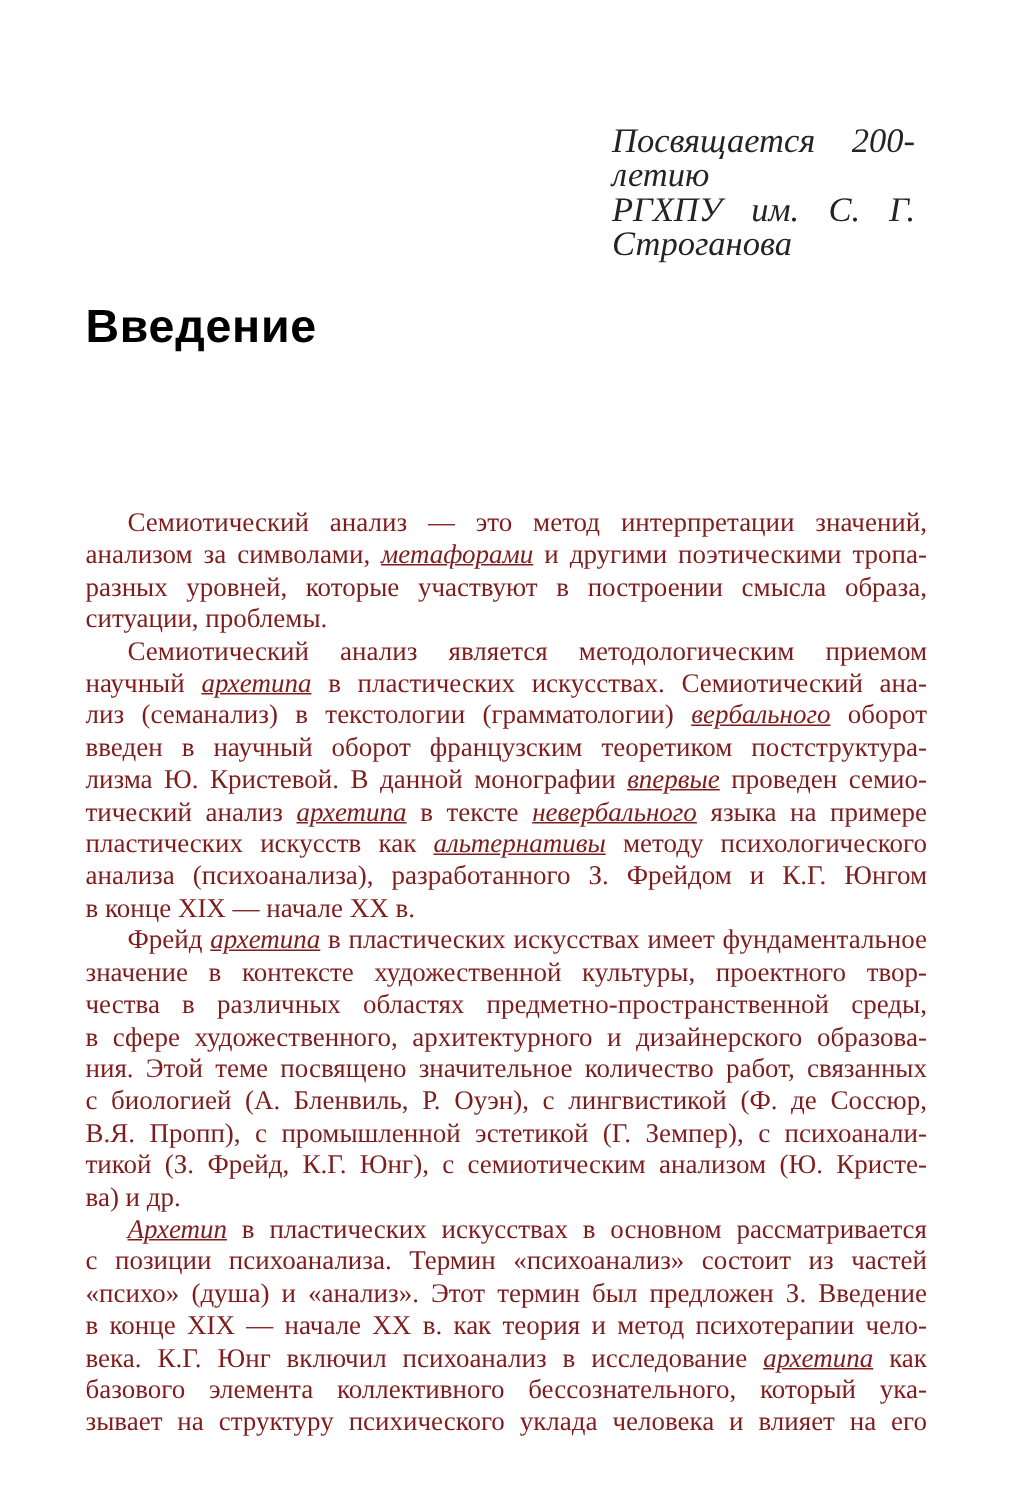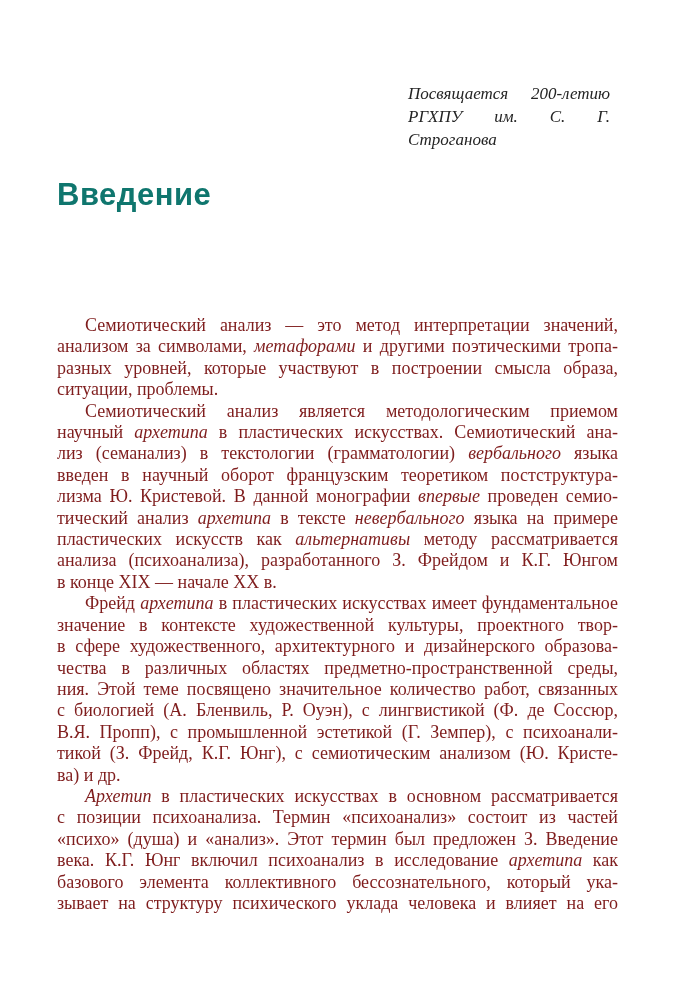--- a/index.html
+++ b/index.html
@@ -11,47 +11,47 @@
     font-family: "Liberation Serif", serif;
     overflow: hidden;
     box-sizing: border-box;
   }
   .content { padding: 0 57px; box-sizing: border-box; }
 
   .dedication {
     margin: 82px 8px 0 auto;
     width: 202px;
     font-style: italic;
-    font-size: 17px;
+    font-size: 23px;
     line-height: 23px;
     color: #242424;
   }
   .ded-line { text-align: justify; text-align-last: justify; }
 
   .heading {
     margin-top: 24px;
     font-family: "Liberation Sans", sans-serif;
     font-weight: bold;
     font-size: 31px;
     line-height: 40px;
     letter-spacing: 0.5px;
-    color: #0f766e;
+    color: #000000;
   }
 
   .bodytext {
     margin-top: 100px;
     font-size: 18px;
     line-height: 21.4px;
     color: #7f1d1d;
   }
   .paragraph { margin: 0; }
   .line { text-align: justify; text-align-last: justify; }
   .line.lastline { text-align-last: left; }
   .line.firstline { text-indent: 28px; }
-  .it { font-style: italic; }
+  .it { font-style: italic; text-decoration: underline; }
 </style>
 </head>
 <body>
 
 <div class="page">
   <div class="content">
 
     <div class="dedication">
       <div class="ded-line">Посвящается 200-летию</div>
       <div class="ded-line">РГХПУ им. С. Г. Строганова</div>
@@ -62,43 +62,44 @@
     <div class="bodytext">
         <div class="paragraph">
           <div class="line firstline"><span>Семиотический анализ — это метод интерпретации значений,</span></div>
           <div class="line"><span>анализом за символами, </span><span class="it">метафорами</span><span> и другими поэтическими тропа-</span></div>
           <div class="line"><span>разных уровней, которые участвуют в построении смысла образа,</span></div>
           <div class="line lastline"><span>ситуации, проблемы.</span></div>
         </div>
         <div class="paragraph">
           <div class="line firstline"><span>Семиотический анализ является методологическим приемом</span></div>
           <div class="line"><span>научный </span><span class="it">архетипа</span><span> в пластических искусствах. Семиотический ана-</span></div>
-          <div class="line"><span>лиз (семанализ) в текстологии (грамматологии) </span><span class="it">вербального</span><span> языка</span></div>
+          <div class="line"><span>лиз (семанализ) в текстологии (грамматологии) </span><span class="it">вербального</span><span> оборот</span></div>
           <div class="line"><span>введен в научный оборот французским теоретиком постструктура-</span></div>
           <div class="line"><span>лизма Ю. Кристевой. В данной монографии </span><span class="it">впервые</span><span> проведен семио-</span></div>
           <div class="line"><span>тический анализ </span><span class="it">архетипа</span><span> в тексте </span><span class="it">невербального</span><span> языка на примере</span></div>
-          <div class="line"><span>пластических искусств как </span><span class="it">альтернативы</span><span> методу рассматривается</span></div>
+          <div class="line"><span>пластических искусств как </span><span class="it">альтернативы</span><span> методу психологического</span></div>
           <div class="line"><span>анализа (психоанализа), разработанного З. Фрейдом и К.Г. Юнгом</span></div>
           <div class="line lastline"><span>в конце XIX — начале XX в.</span></div>
         </div>
         <div class="paragraph">
           <div class="line firstline"><span>Фрейд </span><span class="it">архетипа</span><span> в пластических искусствах имеет фундаментальное</span></div>
           <div class="line"><span>значение в контексте художественной культуры, проектного твор-</span></div>
+          <div class="line"><span>чества в различных областях предметно-пространственной среды,</span></div>
           <div class="line"><span>в сфере художественного, архитектурного и дизайнерского образова-</span></div>
-          <div class="line"><span>чества в различных областях предметно-пространственной среды,</span></div>
           <div class="line"><span>ния. Этой теме посвящено значительное количество работ, связанных</span></div>
           <div class="line"><span>с биологией (А. Бленвиль, Р. Оуэн), с лингвистикой (Ф. де Соссюр,</span></div>
           <div class="line"><span>В.Я. Пропп), с промышленной эстетикой (Г. Земпер), с психоанали-</span></div>
           <div class="line"><span>тикой (З. Фрейд, К.Г. Юнг), с семиотическим анализом (Ю. Кристе-</span></div>
           <div class="line lastline"><span>ва) и др.</span></div>
         </div>
         <div class="paragraph">
           <div class="line firstline"><span class="it">Архетип</span><span> в пластических искусствах в основном рассматривается</span></div>
           <div class="line"><span>с позиции психоанализа. Термин «психоанализ» состоит из частей</span></div>
           <div class="line"><span>«психо» (душа) и «анализ». Этот термин был предложен З. Введение</span></div>
+          <div class="line"><span>в конце XIX — начале XX в. как теория и метод психотерапии чело-</span></div>
           <div class="line"><span>века. К.Г. Юнг включил психоанализ в исследование </span><span class="it">архетипа</span><span> как</span></div>
           <div class="line"><span>базового элемента коллективного бессознательного, который ука-</span></div>
           <div class="line"><span>зывает на структуру психического уклада человека и влияет на его</span></div>
         </div>
       </div>
 
   </div>
 </div>
 
 </body></html>

